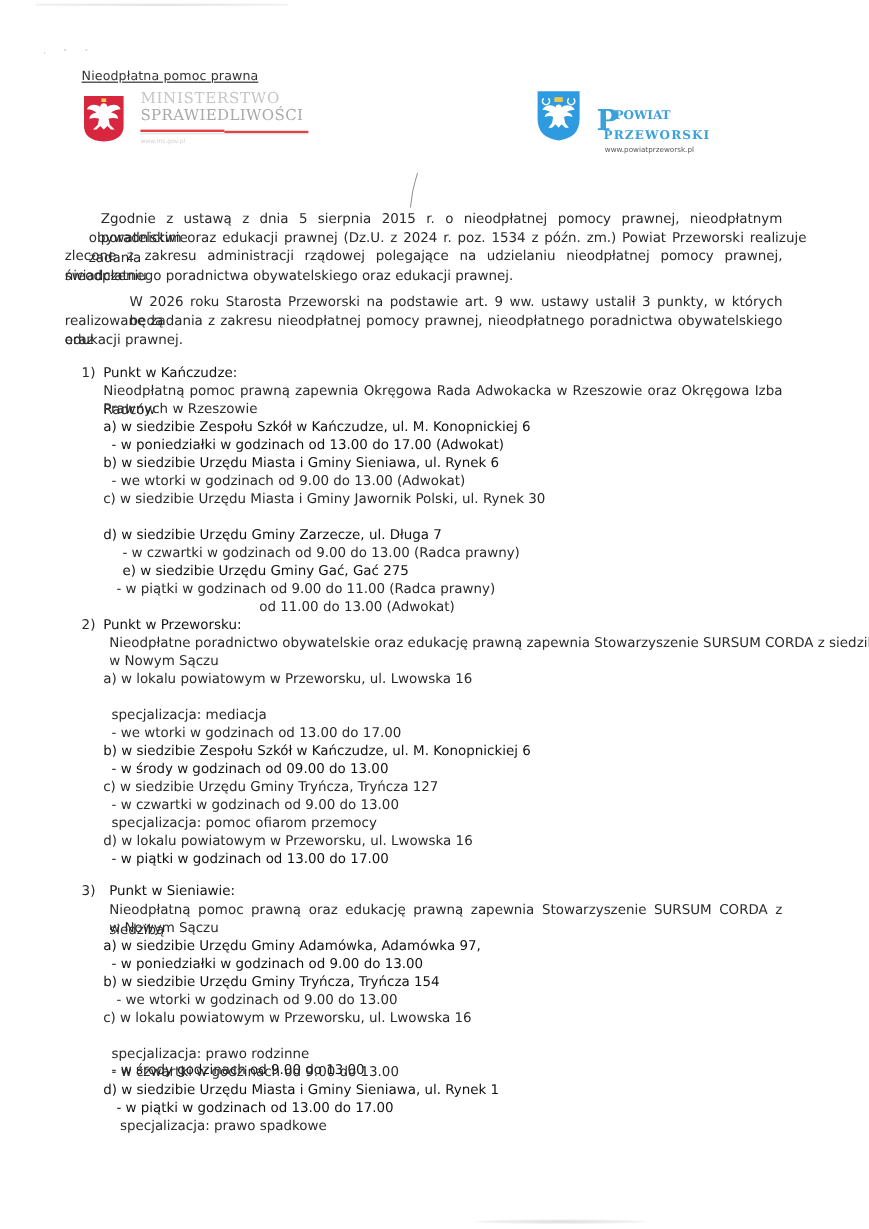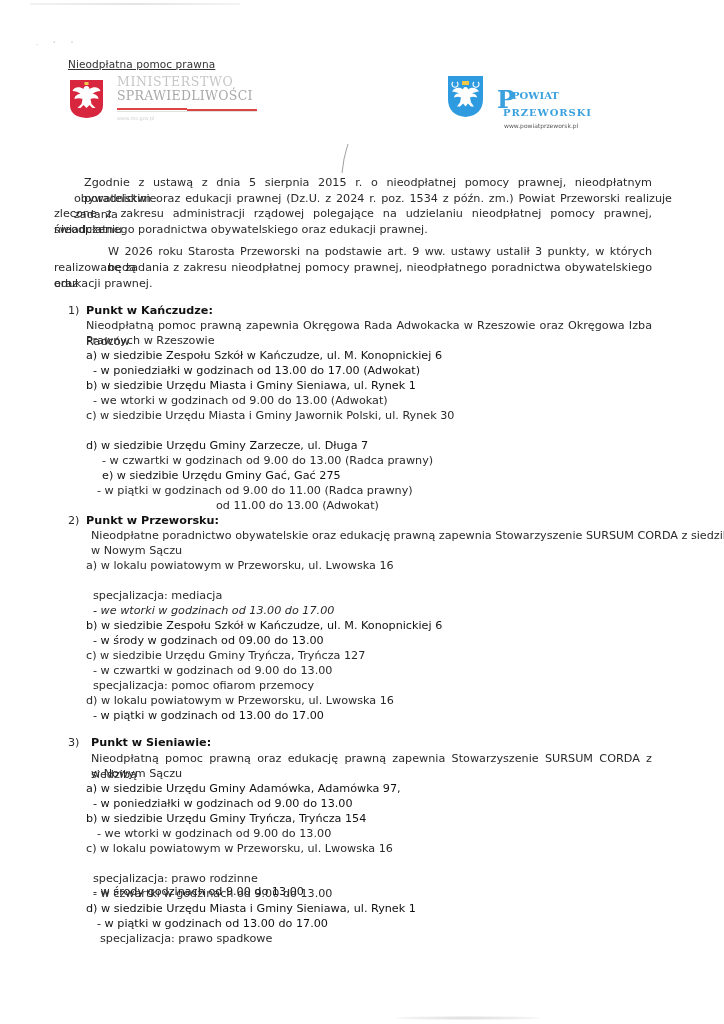--- a/index.html
+++ b/index.html
@@ -23,21 +23,21 @@
   
   .pw-shield { position:absolute; left:447px; top:75px; width:37px; height:43px; }
   .pw-logo { position:absolute; left:497px; top:86px; width:98px; height:32px; }
   .pw-url { position:absolute; left:504px; top:122px; font-size:6px; color:#555; }
 
   .pen-mark { position:absolute; left:340px; top:143px; width:10px; height:32px; }
 
   
   .txt { position:absolute; font-size:11.2px; line-height:15.5px; color:#2a2a2a; white-space:nowrap; }
   .just { white-space:normal; text-align:justify; text-align-last:justify; }
-  .b { font-weight:bold; color:#111;text-align:right; }
+  .b { font-weight:normal; color:#111;text-align:right; }
   .dk { color:#111; }
 </style>
 </head>
 <body>
 
 <div class="page">
   <div class="scanline-top"></div>
   <div class="scan-marks">· ˇ ˇ</div>
 
   <div class="ms-title">Nieodpłatna pomoc prawna</div>
@@ -81,36 +81,36 @@
   <div class="txt just" style="left:108px; top:244px; width:544px;">W 2026 roku Starosta Przeworski na podstawie art. 9 ww. ustawy ustalił 3 punkty, w których będą</div>
   <div class="txt just" style="left:54px; top:260px; width:598px;">realizowane zadania z zakresu nieodpłatnej pomocy prawnej, nieodpłatnego poradnictwa obywatelskiego oraz</div>
   <div class="txt" style="left:54px; top:276px;">edukacji prawnej.</div>
 
   <div class="txt" style="left:68px; top:303px;">1)</div>
   <div class="txt b" style="left:86px; top:303px;">Punkt w Kańczudze:</div>
   <div class="txt just" style="left:86px; top:318px; width:566px;">Nieodpłatną pomoc prawną zapewnia Okręgowa Rada Adwokacka w Rzeszowie oraz  Okręgowa Izba Radców</div>
   <div class="txt" style="left:86px; top:333px;">Prawnych w Rzeszowie</div>
   <div class="txt dk" style="left:86px; top:348px;">a) w siedzibie Zespołu Szkół w Kańczudze, ul. M. Konopnickiej 6</div>
   <div class="txt dk" style="left:93px; top:363px;">- w poniedziałki  w godzinach od 13.00 do 17.00 (Adwokat)</div>
-  <div class="txt dk" style="left:86px; top:378px;">b) w siedzibie Urzędu Miasta i Gminy Sieniawa, ul. Rynek 1</div>
+  <div class="txt dk" style="left:86px; top:378px;">b) w siedzibie Urzędu Miasta i Gminy Sieniawa, ul. Rynek 6</div>
   <div class="txt" style="left:93px; top:393px;">- we wtorki w godzinach od 9.00 do 13.00 (Adwokat)</div>
   <div class="txt" style="left:86px; top:408px;">c) w siedzibie Urzędu Miasta i Gminy Jawornik Polski, ul. Rynek 30</div>
   <div class="txt dk" style="left:86px; top:438px;">d) w siedzibie Urzędu Gminy Zarzecze, ul. Długa 7</div>
   <div class="txt" style="left:102px; top:453px;">- w czwartki w godzinach od 9.00 do 13.00 (Radca prawny)</div>
   <div class="txt dk" style="left:102px; top:468px;">e) w siedzibie Urzędu Gminy Gać, Gać 275</div>
   <div class="txt" style="left:97px; top:483px;">- w piątki w godzinach od 9.00 do 11.00 (Radca prawny)</div>
   <div class="txt" style="left:216px; top:498px;">od 11.00 do 13.00 (Adwokat)</div>
 
   <div class="txt" style="left:68px; top:513px;">2)</div>
   <div class="txt b" style="left:86px; top:513px;">Punkt w Przeworsku:</div>
   <div class="txt" style="left:91px; top:528px;">Nieodpłatne poradnictwo obywatelskie oraz edukację prawną zapewnia Stowarzyszenie SURSUM CORDA z siedzibą</div>
   <div class="txt" style="left:91px; top:543px;">w Nowym Sączu</div>
   <div class="txt" style="left:86px; top:558px;">a) w lokalu powiatowym w Przeworsku, ul. Lwowska 16</div>
   <div class="txt" style="left:93px; top:588px;">specjalizacja: mediacja</div>
-  <div class="txt" style="left:93px; top:603px;font-style:italic;">-  we wtorki w godzinach od 13.00 do 17.00</div>
+  <div class="txt" style="left:93px; top:603px;">-  we wtorki w godzinach od 13.00 do 17.00</div>
   <div class="txt dk" style="left:86px; top:618px;">b) w siedzibie Zespołu Szkół w Kańczudze, ul. M. Konopnickiej 6</div>
   <div class="txt dk" style="left:93px; top:633px;">- w środy w godzinach od 09.00 do 13.00</div>
   <div class="txt" style="left:86px; top:648px;">c) w siedzibie Urzędu Gminy Tryńcza, Tryńcza 127</div>
   <div class="txt" style="left:93px; top:663px;">-  w czwartki w godzinach od 9.00 do 13.00</div>
   <div class="txt" style="left:93px; top:678px;">specjalizacja: pomoc ofiarom przemocy</div>
   <div class="txt" style="left:86px; top:693px;">d) w lokalu powiatowym w Przeworsku, ul. Lwowska 16</div>
   <div class="txt dk" style="left:93px; top:708px;">- w piątki w godzinach od 13.00 do 17.00</div>
 
   <div class="txt" style="left:68px; top:735px;">3)</div>
   <div class="txt b" style="left:91px; top:735px;">Punkt w  Sieniawie:</div>

